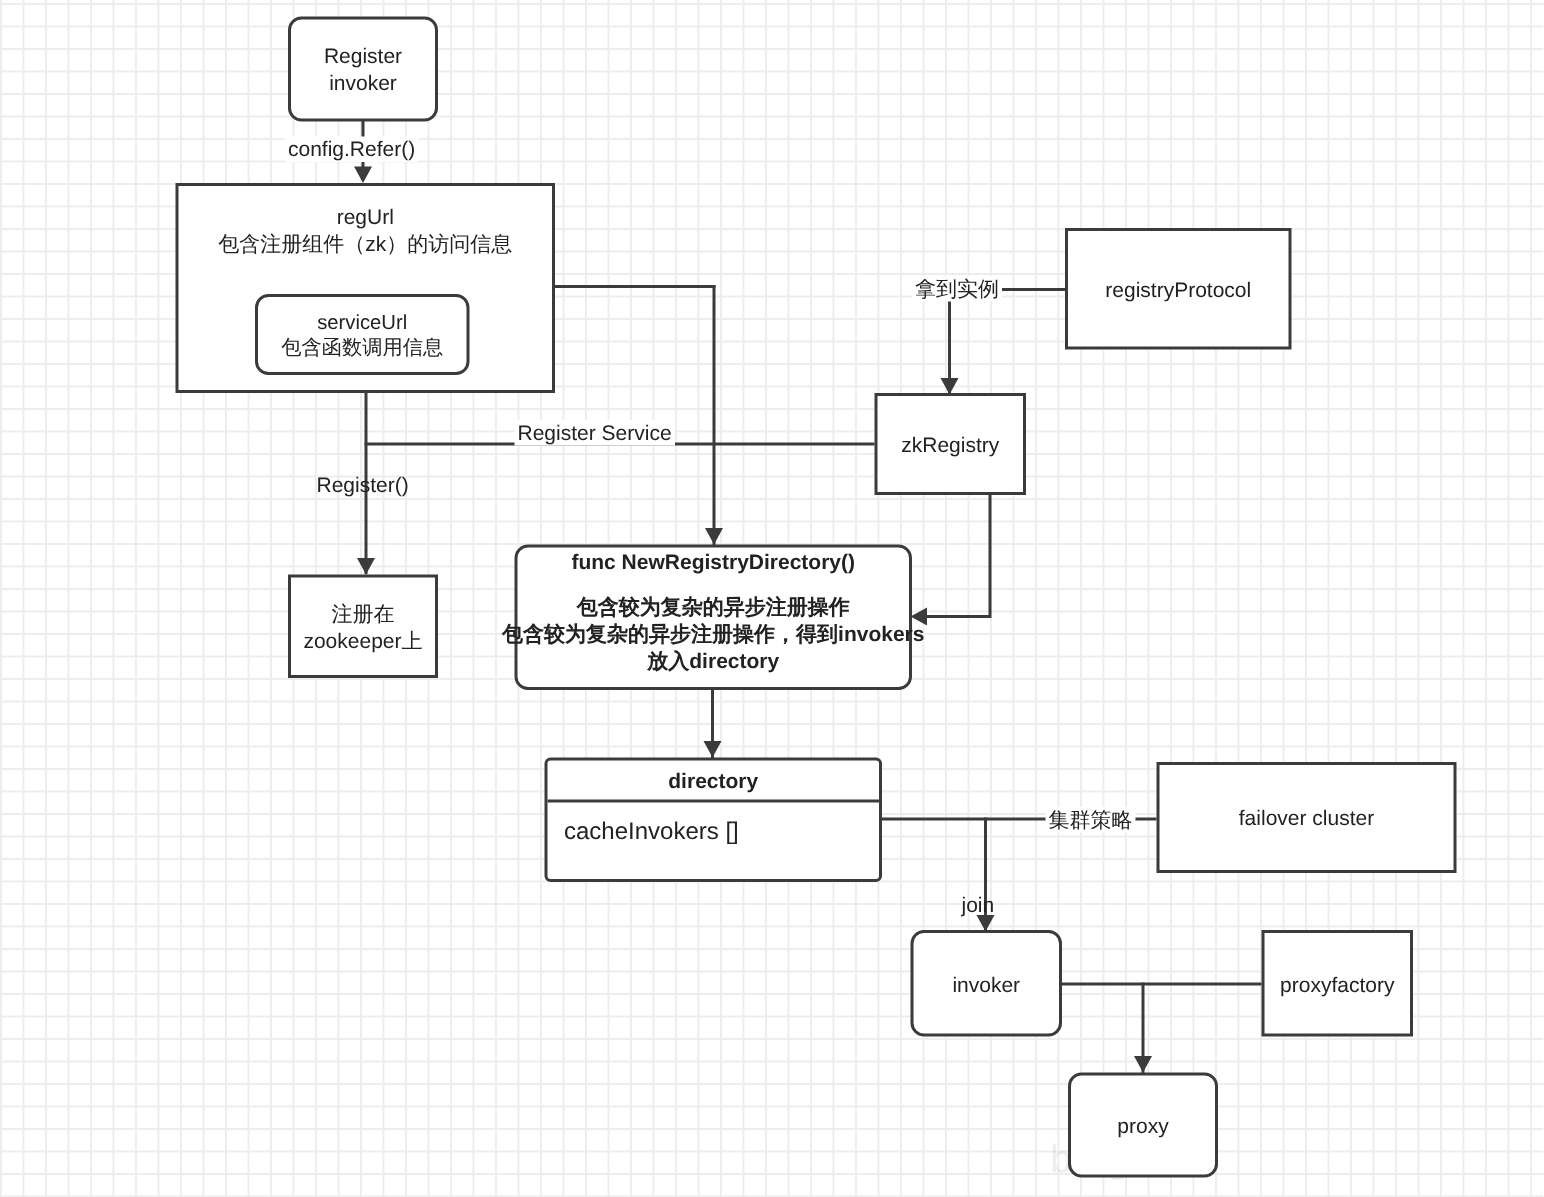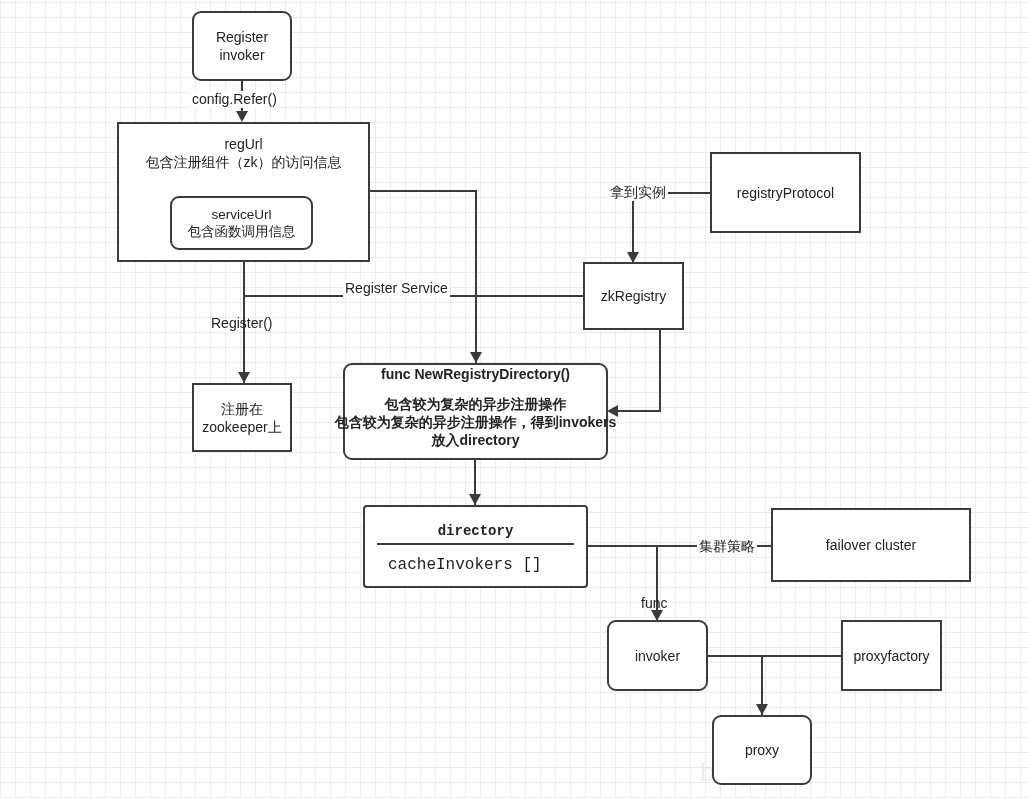--- a/index.html
+++ b/index.html
@@ -61,24 +61,23 @@
     display: flex;
     flex-direction: column;
     align-items: center;
     justify-content: center;
     font-size: 13.5px;
     line-height: 17px;
   }
 
   
   #node-directory {
-    padding: 12px;
+    padding: 0;
     justify-content: flex-start;
     border-radius: 4px;
-    font-family: Liberation Mono, monospace;
   }
   #node-directory .dir-header {
     width: 100%;
     height: 28px;
     display: flex;
     align-items: center;
     justify-content: center;
     font-weight: bold;
     font-size: 14px;
     border-bottom: 2px solid #3b3b3b;
@@ -182,21 +181,21 @@
   <div class="arrow-left" style="left:607px; top:405px;"></div>
 
   <div class="edge v" style="left:474px; top:460px; height:46px;"></div>
   <div class="arrow-down" style="left:469px; top:494px;"></div>
 
   <div class="edge h" style="left:588px; top:545px; width:184px;"></div>
   <div class="edge-label boxed" style="left:697px; top:538px;text-align:right;">集群策略</div>
 
   <div class="edge v" style="left:656px; top:545px; height:77px;"></div>
   <div class="arrow-down" style="left:651px; top:610px;"></div>
-  <div class="edge-label" style="left:641px; top:595px;">func</div>
+  <div class="edge-label" style="left:641px; top:595px;">join</div>
 
   <div class="edge h" style="left:707px; top:655px; width:135px;"></div>
 
   <div class="edge v" style="left:761px; top:655px; height:62px;"></div>
   <div class="arrow-down" style="left:756px; top:704px;"></div>
 
   <div class="node rounded" id="node-register-config" style="left:192px; top:11px; width:100px; height:70px;">
     <span class="ln">Register</span>
     <span class="ln">invoker</span>
   </div>

